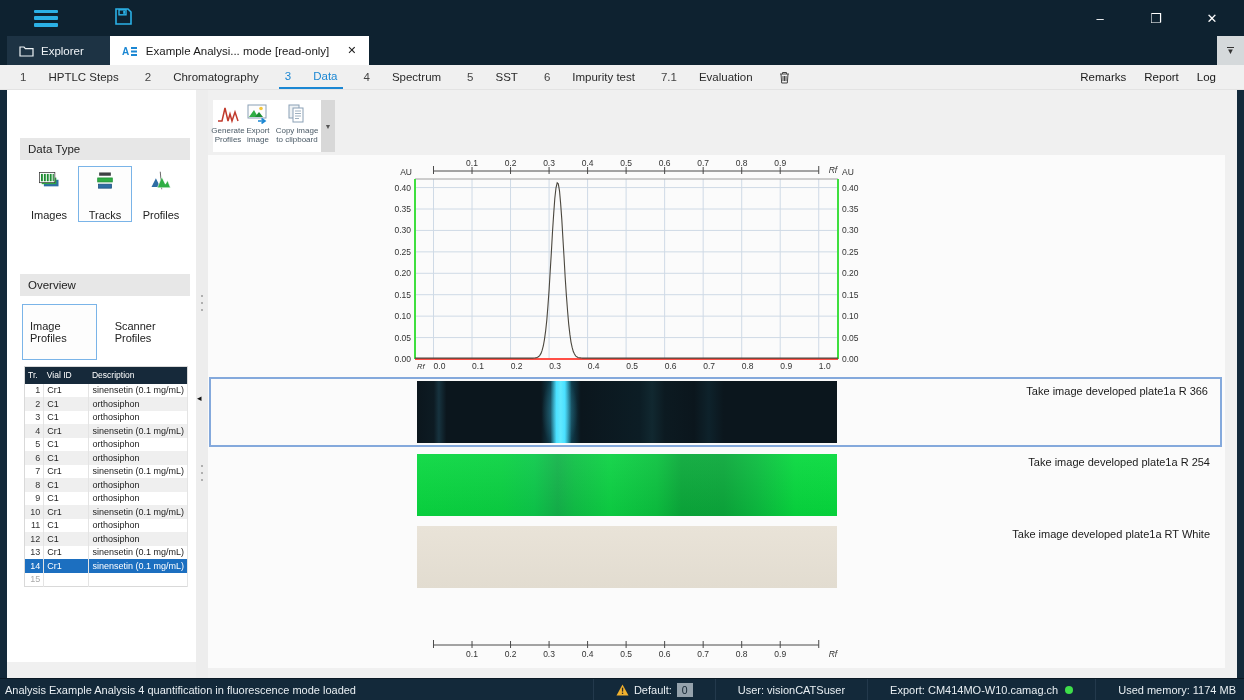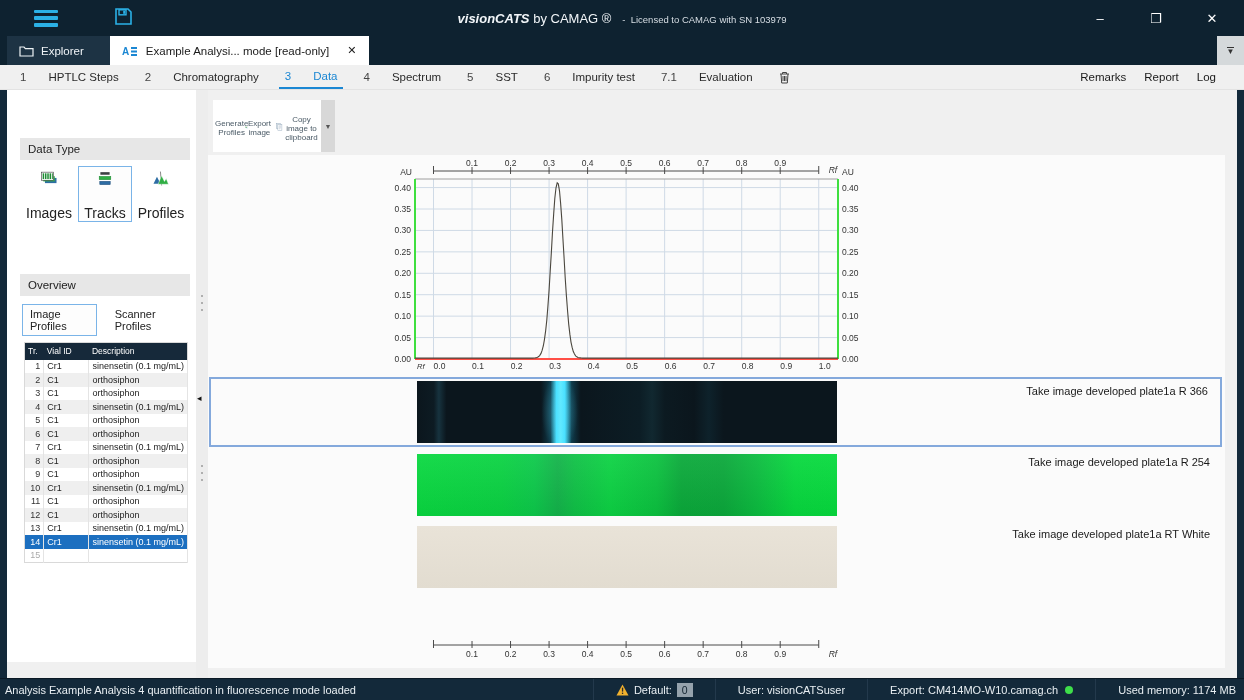--- a/index.html
+++ b/index.html
@@ -48,23 +48,23 @@
   .edge-right{position:absolute;right:0;top:0;width:7px;height:588px;background:#13293a;}
 
   
   .sidebar{position:absolute;left:7px;top:0;width:189px;height:572px;background:#ffffff;}
   .sb-panel{margin:15px 0 0 13px;width:170px;}
   .sb-header{background:#e7e7e7;height:22px;line-height:22px;padding-left:8px;font-size:11.5px;color:#222;margin-top:48px;}
   .dt-icons{display:flex;justify-content:space-between;padding:6px 2px 4px 2px;}
   .dt-opt{width:54px;height:56px;display:flex;flex-direction:column;align-items:center;justify-content:flex-start;
           padding-top:4px;border:1px solid transparent;cursor:pointer;}
   .dt-opt.selected{border:1px solid #7ab4e8;background:#fdfdfd;}
-  .dt-opt .lbl{font-size:14px;margin-top:19px;color:#222;}
+  .dt-opt .lbl{font-size:11px;margin-top:19px;color:#222;}
   .ov-tabs{display:flex;align-items:center;gap:10px;margin:8px 0 6px 2px;font-size:11px;}
-  .ov-tab{padding:3px 7px;cursor:pointer;border:1px solid transparent;color:#222;}
+  .ov-tab{padding:15px 7px;cursor:pointer;border:1px solid transparent;color:#222;}
   .ov-tab.selected{border:1px solid #7ab4e8;background:#fdfdfd;}
 
   table.tracks{border-collapse:collapse;margin-left:4px;width:164px;font-size:9px;
                border:1px solid #d9d9d9;}
   table.tracks th{background:#16293a;color:#fff;font-weight:normal;text-align:left;
                   height:17px;padding:0 3px;font-size:8.5px;}
   table.tracks td{height:13.5px;padding:0 3px;border-right:1px solid #e4e4e4;white-space:nowrap;
                   overflow:hidden;color:#222;}
   table.tracks tr.odd td{background:#ffffff;}
   table.tracks tr.even td{background:#efefef;}
@@ -75,21 +75,21 @@
 
   
   .divider{position:absolute;left:196px;top:0;width:12px;height:588px;background:#ededed;}
   .divider .dots{position:absolute;left:5px;width:2px;}
   .divider .dots i{display:block;width:2px;height:2px;border-radius:50%;background:#9a9a9a;margin-bottom:5px;}
   .divider .collapse{position:absolute;left:1px;top:303px;font-size:9px;color:#111;cursor:pointer;}
 
   
   .main{position:absolute;left:208px;top:0;width:1029px;height:588px;background:#f0f0f0;}
   .toolbar{position:absolute;left:5px;top:10px;height:52px;background:#fff;display:flex;align-items:stretch;}
-  .tbtn{width:30px;padding:4px 2px 2px 2px;display:flex;flex-direction:row;align-items:center;cursor:pointer;}
+  .tbtn{width:30px;padding:4px 2px 2px 2px;display:flex;flex-direction:column;align-items:center;cursor:pointer;}
   .tbtn .cap{font-size:8px;color:#4a5a66;text-align:center;line-height:9px;margin-top:2px;}
   .tbtn:nth-child(3){width:48px;}
   .tb-scroll{width:14px;background:#d8d8d8;display:flex;align-items:center;justify-content:center;
              color:#555;font-size:7px;cursor:pointer;}
 
   
   .panel{position:absolute;left:0;top:65px;width:1017px;height:513px;background:#fbfbfb;}
   #chart-svg{position:absolute;left:185px;top:2px;}
   #ruler-svg{position:absolute;left:185px;top:480px;}
 
@@ -136,24 +136,20 @@
         <span></span>
         <span></span>
         <span></span>
       </div>
     <div class="saveicon">
       <svg width="19" height="19" viewBox="0 0 19 19">
         <path d="M2 2 h12 l3 3 v12 h-15 z" fill="none" stroke="#2bb1e6" stroke-width="1.6"></path>
         <rect x="5" y="2.8" width="7" height="5" fill="none" stroke="#2bb1e6" stroke-width="1.4"></rect>
         <rect x="9.2" y="3.6" width="1.8" height="3.2" fill="#2bb1e6"></rect>
       </svg>
-    </div>
-    <div class="titletext">
-      <span class="brand">visionCATS</span><span> by CAMAG ®</span>
-      &nbsp;&nbsp;<span class="lic"><span>-</span>&nbsp;&nbsp;<span>Licensed to CAMAG with SN 103979</span></span>
     </div>
     <div class="winbtns">
       <div>–</div>
       <div>❐</div>
       <div>✕</div>
     </div>
   </div>
 
   <div class="tabrow">
     <div class="tab tab-explorer">

